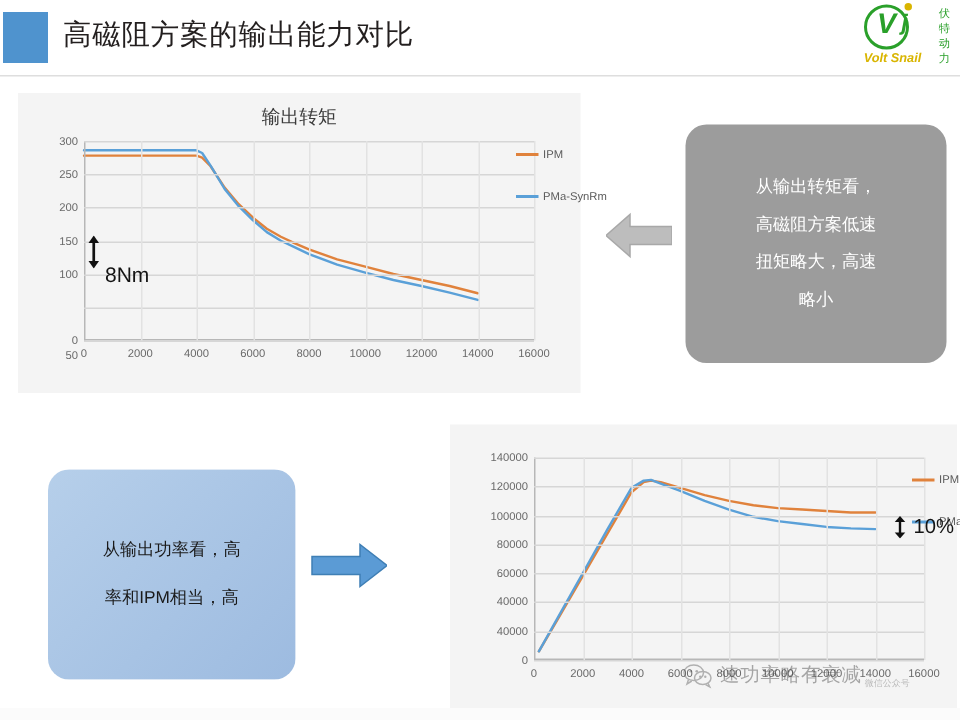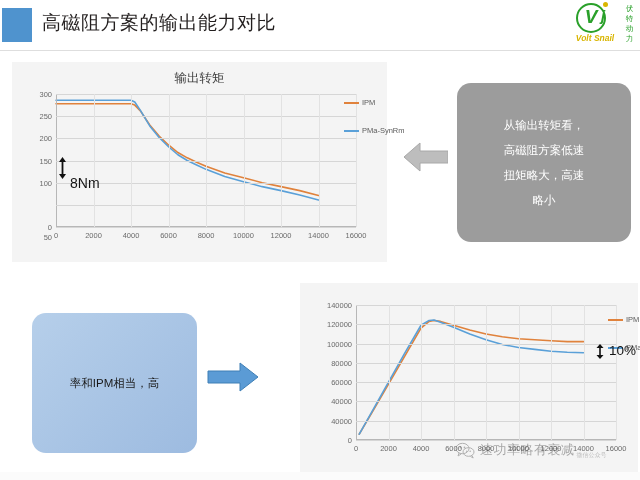--- a/index.html
+++ b/index.html
@@ -427,20 +427,21 @@
   </div>
 
   <div class="callout" id="callout-torque">
     <div class="line">从输出转矩看，</div>
     <div class="line">高磁阻方案低速</div>
     <div class="line">扭矩略大，高速</div>
     <div class="line">略小</div>
   </div>
 
   <div class="callout" id="callout-power">
+    <div class="line">从输出功率看，高</div>
     <div class="line">率和IPM相当，高</div>
   </div>
 
   <div id="arrow-left">
     <svg width="44" height="34" viewBox="0 0 44 34">
       <polygon points="0,17 16,3 16,11 44,11 44,23 16,23 16,31" fill="#bdbdbd" stroke="#a8a8a8" stroke-width="1"></polygon>
     </svg>
   </div>
   <div id="arrow-right">
     <svg width="52" height="34" viewBox="0 0 52 34">

